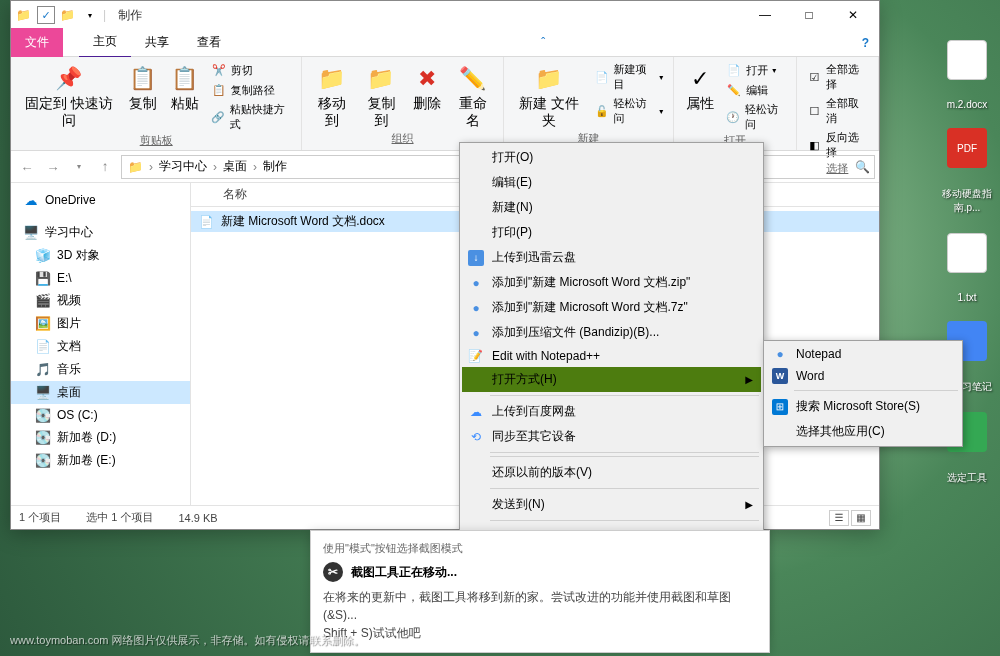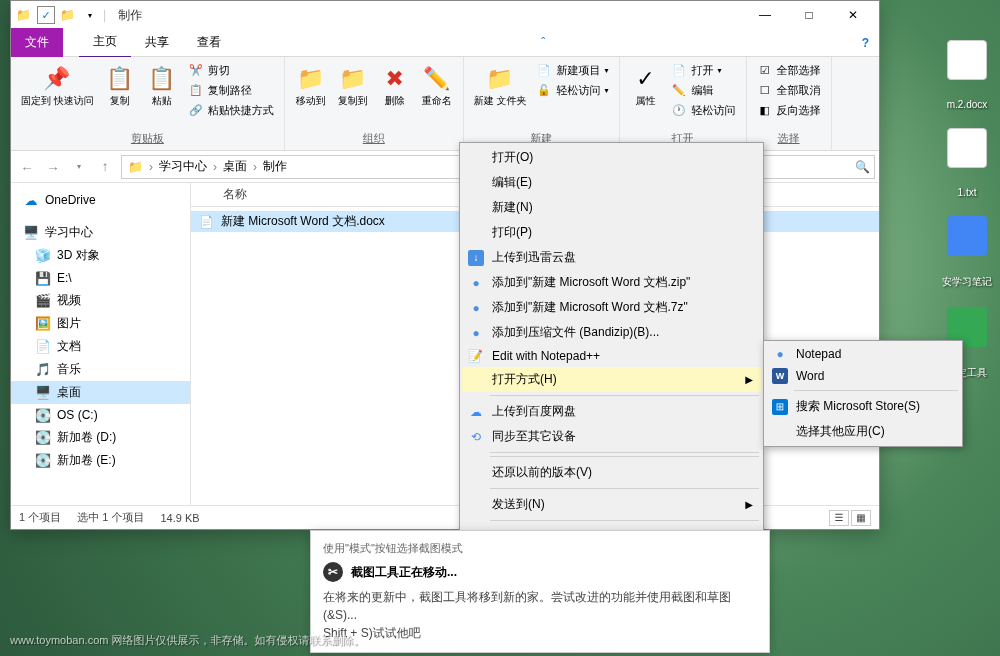--- a/index.html
+++ b/index.html
@@ -14,31 +14,31 @@
 .titlebar { height: 28px; background: #fff; display: flex; align-items: center; padding: 0 4px; font-size: 12px; }
 .titlebar .qat { display: flex; gap: 4px; align-items: center; }
 .titlebar .qat span { width: 18px; height: 18px; display: inline-flex; align-items: center; justify-content: center; }
 .titlebar .title { margin-left: 8px; color: #333; }
 .titlebar .spacer { flex: 1; }
 .win-controls { display: flex; }
 .win-controls button { width: 44px; height: 28px; border: none; background: transparent; font-size: 12px; cursor: pointer; }
 
 .ribbon-tabs { height: 28px; display: flex; align-items: center; font-size: 12px; border-bottom: 1px solid #dadada; }
 .ribbon-tabs .tab { padding: 6px 14px; cursor: pointer; }
-.ribbon-tabs .file-tab { background: #a21caf; color: #fff; }
+.ribbon-tabs .file-tab { background: #ec4899; color: #fff; }
 .ribbon-tabs .tab.active { background: #fff; border-bottom: 2px solid #4c1d95; margin-left: 16px; }
 .ribbon-tabs .help { margin-left: auto; padding: 0 10px; color: #1979ca; }
 
 .ribbon { height: 94px; background: #f5f6f7; border-bottom: 1px solid #dadada; display: flex; font-size: 11px; }
 .rgroup { border-right: 1px solid #e3e3e3; padding: 4px 8px; display: flex; flex-direction: column; justify-content: space-between; }
 .rgroup .items { display: flex; gap: 6px; align-items: flex-start; }
 .rgroup .glabel { text-align: center; color: #666; font-size: 11px; text-decoration: underline; }
 .rbtn-lg { display: flex; flex-direction: column; align-items: center; cursor: pointer; padding: 2px; }
 .rbtn-lg .ico { width: 32px; height: 32px; display: flex; align-items: center; justify-content: center; font-size: 22px; }
-.rbtn-lg .txt { font-size: 10px; text-align: center; line-height: 1.2; }
+.rbtn-lg .txt { font-size: 14px; text-align: center; line-height: 1.2; }
 .rbtn-sm-col { display: flex; flex-direction: column; gap: 2px; }
 .rbtn-sm { display: flex; align-items: center; gap: 4px; cursor: pointer; font-size: 11px; padding: 1px 2px; }
 .rbtn-sm .ico { width: 16px; height: 16px; display: inline-flex; align-items: center; justify-content: center; }
 
 .addrbar { height: 32px; display: flex; align-items: center; padding: 2px 4px; gap: 4px; border-bottom: 1px solid #e3e3e3; }
 .nav-arrows { display: flex; gap: 2px; }
 .nav-arrows button { width: 24px; height: 24px; border: none; background: transparent; color: #888; cursor: pointer; }
 .breadcrumb { flex: 1; height: 24px; border: 1px solid #ccc; display: flex; align-items: center; padding: 0 4px; font-size: 12px; gap: 2px; }
 .breadcrumb span { padding: 0 2px; }
 .breadcrumb .sep { color: #888; }
@@ -52,28 +52,28 @@
 .nav-item .ico { width: 16px; height: 16px; display: inline-flex; align-items: center; justify-content: center; font-size: 13px; }
 
 .content { flex: 1; display: flex; flex-direction: column; }
 .col-header { height: 24px; border-bottom: 1px solid #e3e3e3; display: flex; align-items: center; font-size: 12px; color: #444; padding-left: 8px; }
 .col-header .col { padding: 0 8px; }
 .file-list { flex: 1; padding: 4px 0; font-size: 12px; }
 .file-row { display: flex; align-items: center; padding: 2px 8px; gap: 6px; cursor: pointer; }
 .file-row.selected { background: #cce8ff; }
 .file-row .ico { width: 16px; height: 16px; display: inline-flex; align-items: center; justify-content: center; }
 
-.statusbar { height: 24px; border-top: 1px solid #e3e3e3; display: flex; align-items: center; font-size: 11px; color: #444; padding: 0 8px; gap: 16px; }
+.statusbar { height: 24px; border-top: 1px solid #e3e3e3; display: flex; align-items: center; font-size: 11px; color: #444; padding: 0 8px; gap: 25px; }
 .statusbar .spacer { flex: 1; }
 .view-toggle { display: flex; gap: 2px; }
 .view-toggle span { width: 20px; height: 16px; border: 1px solid #ccc; display: inline-flex; align-items: center; justify-content: center; font-size: 10px; }
 
 .ctx-menu { position: absolute; left: 459px; top: 142px; width: 305px; background: #f0f0f0; border: 1px solid #a0a0a0; box-shadow: 2px 2px 8px rgba(0,0,0,.3); font-size: 12px; padding: 2px; }
 .ctx-item { display: flex; align-items: center; padding: 4px 24px 4px 30px; cursor: pointer; position: relative; }
-.ctx-item:hover, .ctx-item.hover { background: #fef9c3; }
+.ctx-item:hover, .ctx-item.hover { background: #4d7c0f; }
 .ctx-item .ico { position: absolute; left: 6px; width: 16px; height: 16px; display: inline-flex; align-items: center; justify-content: center; font-size: 12px; }
 .ctx-item .arrow { position: absolute; right: 8px; font-size: 10px; }
 .ctx-sep { height: 1px; background: #d0d0d0; margin: 3px 2px 3px 28px; }
 
 .sub-menu { position: absolute; left: 763px; top: 340px; width: 200px; background: #f0f0f0; border: 1px solid #a0a0a0; box-shadow: 2px 2px 8px rgba(0,0,0,.3); font-size: 12px; padding: 2px; }
 
 .snip-tip { position: absolute; left: 310px; top: 530px; width: 460px; background: #fff; border: 1px solid #ccc; box-shadow: 0 2px 10px rgba(0,0,0,.2); padding: 10px 12px; font-size: 12px; }
 .snip-tip .title { font-weight: bold; margin-bottom: 6px; display: flex; align-items: center; gap: 8px; }
 .snip-tip .body-text { color: #444; line-height: 1.5; }
 
@@ -83,20 +83,24 @@
 </style>
 </head>
 <body>
 
 <div class="desktop-bg"></div>
 
 <div class="desktop-icons">
   <div class="desktop-icon">
       <div class="ico ico-txt"></div>
       <div class="lbl">m.2.docx</div>
+    </div>
+  <div class="desktop-icon">
+      <div class="ico ico-pdf">PDF</div>
+      <div class="lbl">移动硬盘指南.p...</div>
     </div>
   <div class="desktop-icon">
       <div class="ico ico-txt"></div>
       <div class="lbl">1.txt</div>
     </div>
   <div class="desktop-icon">
       <div class="ico" style="background:#4285f4"></div>
       <div class="lbl">安学习笔记</div>
     </div>
   <div class="desktop-icon">

